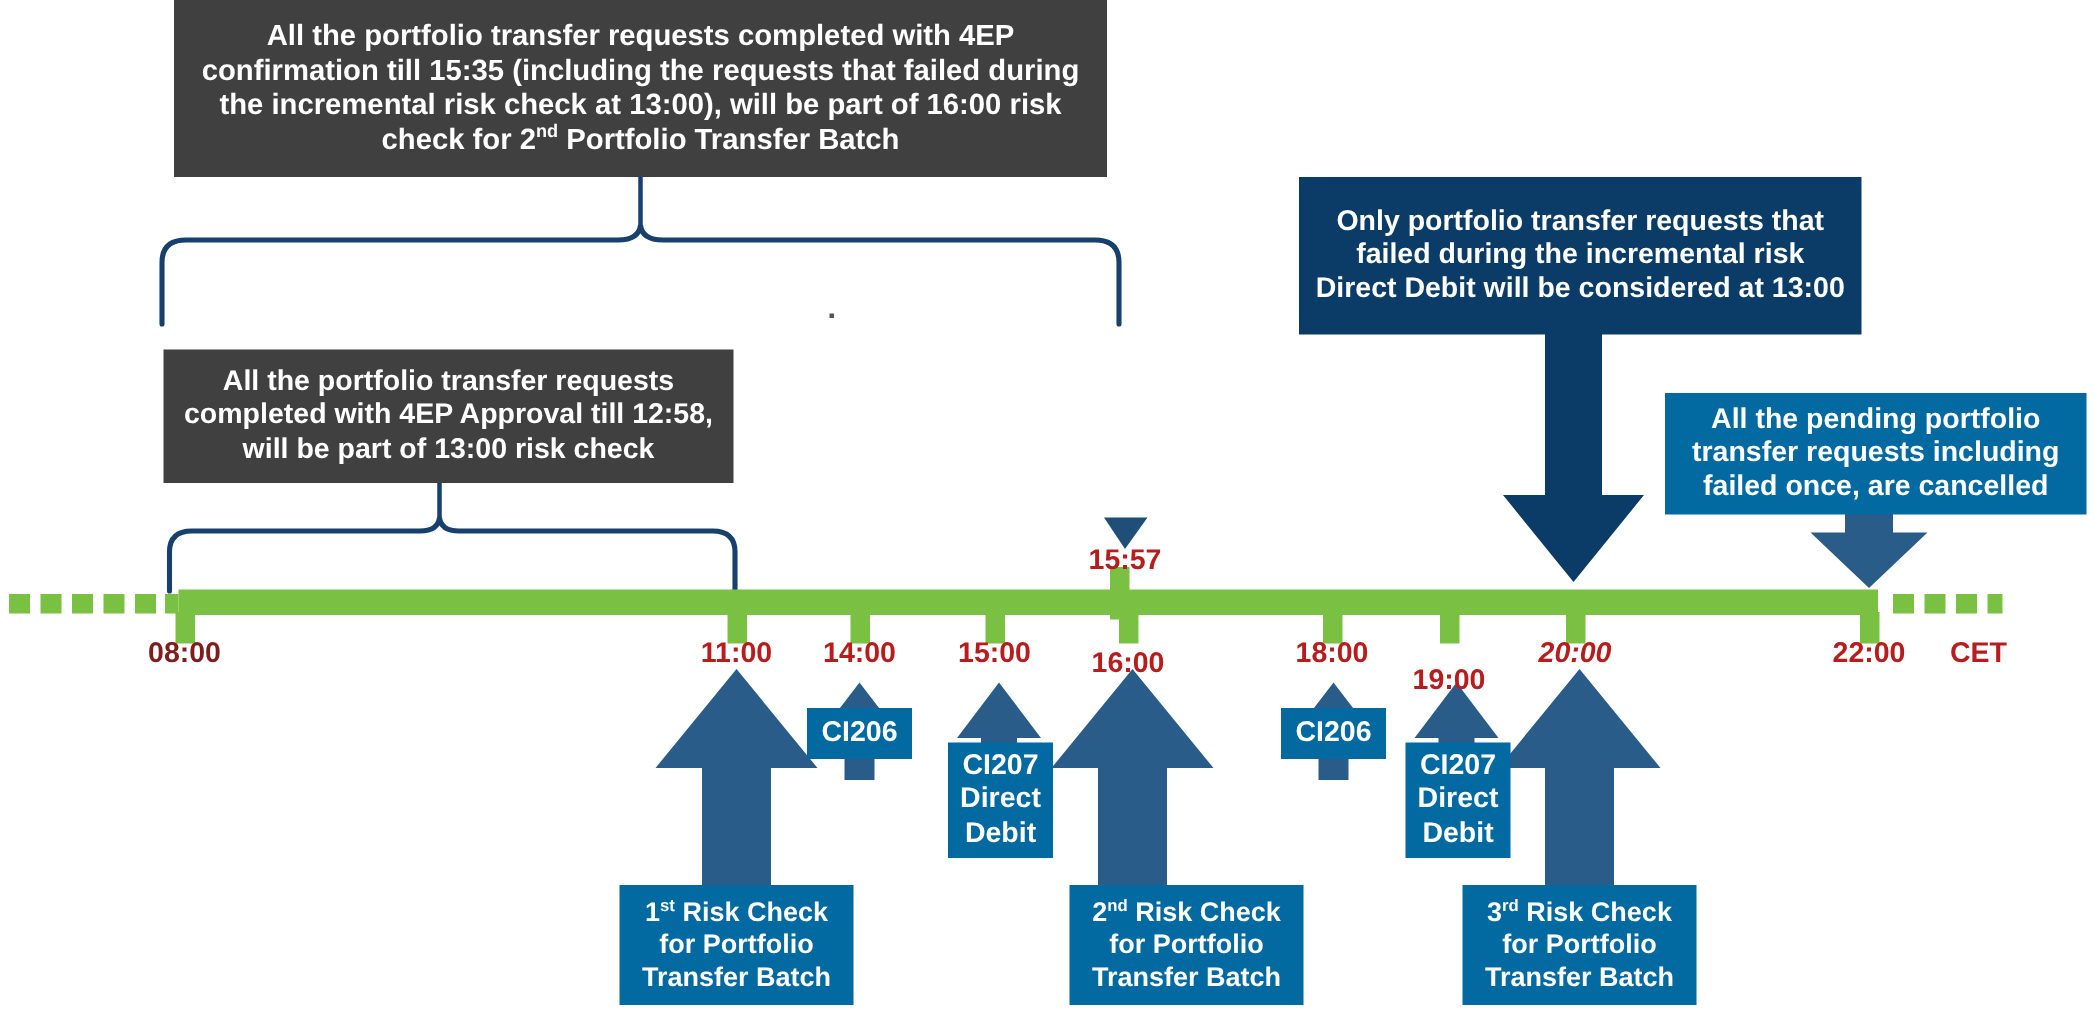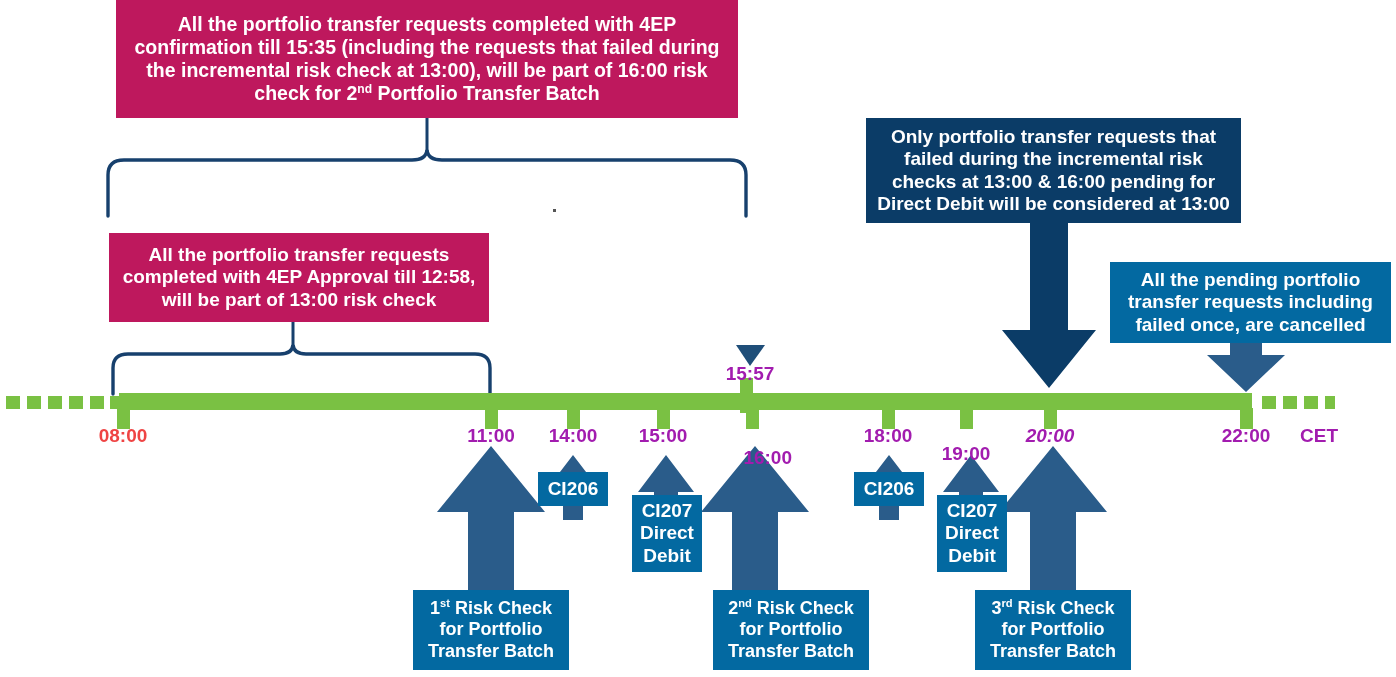--- a/index.html
+++ b/index.html
@@ -4,27 +4,27 @@
 <style>
   html,body{margin:0;padding:0;background:#ffffff;}
   body{width:1396px;height:677px;position:relative;overflow:hidden;
        font-family:"Liberation Sans","DejaVu Sans",sans-serif;}
   #stage{position:absolute;left:0;top:0;width:1396px;height:677px;}
 
   .cbox{position:absolute;box-sizing:border-box;color:#ffffff;
         font-weight:bold;text-align:center;display:flex;align-items:center;
         justify-content:center;line-height:1.18;}
   .cbox span{display:block;width:100%;}
-  .navy{background:#be185d;}
+  .navy{background:#404040;}
   .deepnavy{background:#0B3C67;}
   .steel{background:#0369a1;}
 
-  .tlabel{position:absolute;font-size:19px;font-weight:bold;color:#a21caf;
+  .tlabel{position:absolute;font-size:19px;font-weight:bold;color:#b91c1c;
           white-space:nowrap;text-align:center;}
-  .tlabel.gray{color:#ef4444;}
+  .tlabel.gray{color:#7f1d1d;}
 
   sup{font-size:0.62em;vertical-align:super;line-height:0;}
 
   svg{position:absolute;left:0;top:0;overflow:visible;}
 </style>
 </head>
 <body>
 
 <div id="stage">
 
@@ -108,41 +108,40 @@
       <span>completed with 4EP Approval till 12:58,</span>
       <span>will be part of 13:00 risk check</span>
     </span>
   </div>
 
 
   <div class="cbox deepnavy" style="left:866px;top:118px;width:375px;height:105px;font-size:19px;padding:3px 6px;">
     <span>
       <span>Only portfolio transfer requests that</span>
       <span>failed during the incremental risk</span>
-      <span>checks at 13:00 &amp; 16:00 pending for</span>
       <span>Direct Debit will be considered at 13:00</span>
     </span>
   </div>
 
   <div class="cbox steel" style="left:1110px;top:262px;width:281px;height:81px;font-size:19px;padding:2px 6px;">
     <span>
       <span>All the pending portfolio</span>
       <span>transfer requests including</span>
       <span>failed once, are cancelled</span>
     </span>
   </div>
 
   <div class="tlabel" style="left:713px;top:363px;width:74px;">15:57</div>
 
   <div id="ticklabels">
       <div class="tlabel gray" style="left: 83px; top: 425px; width: 80px;">08:00</div>
       <div class="tlabel" style="left: 451px; top: 425px; width: 80px;">11:00</div>
       <div class="tlabel" style="left: 533px; top: 425px; width: 80px;">14:00</div>
       <div class="tlabel" style="left: 623px; top: 425px; width: 80px;">15:00</div>
-      <div class="tlabel" style="left: 712px; top: 447px; width: 80px; text-align: right;">16:00</div>
+      <div class="tlabel" style="left: 712px; top: 432px; width: 80px;">16:00</div>
       <div class="tlabel" style="left: 848px; top: 425px; width: 80px;">18:00</div>
       <div class="tlabel" style="left: 926px; top: 443px; width: 80px;">19:00</div>
       <div class="tlabel" style="left: 1010px; top: 425px; width: 80px; font-style: italic;">20:00</div>
       <div class="tlabel" style="left: 1206px; top: 425px; width: 80px;">22:00</div>
     </div>
 
   <div class="tlabel" style="left:1294px;top:425px;width:50px;">CET</div>
 
   <div class="cbox steel" style="left:538px;top:472px;width:70px;height:34px;font-size:19px;">
     <span>CI206</span>

